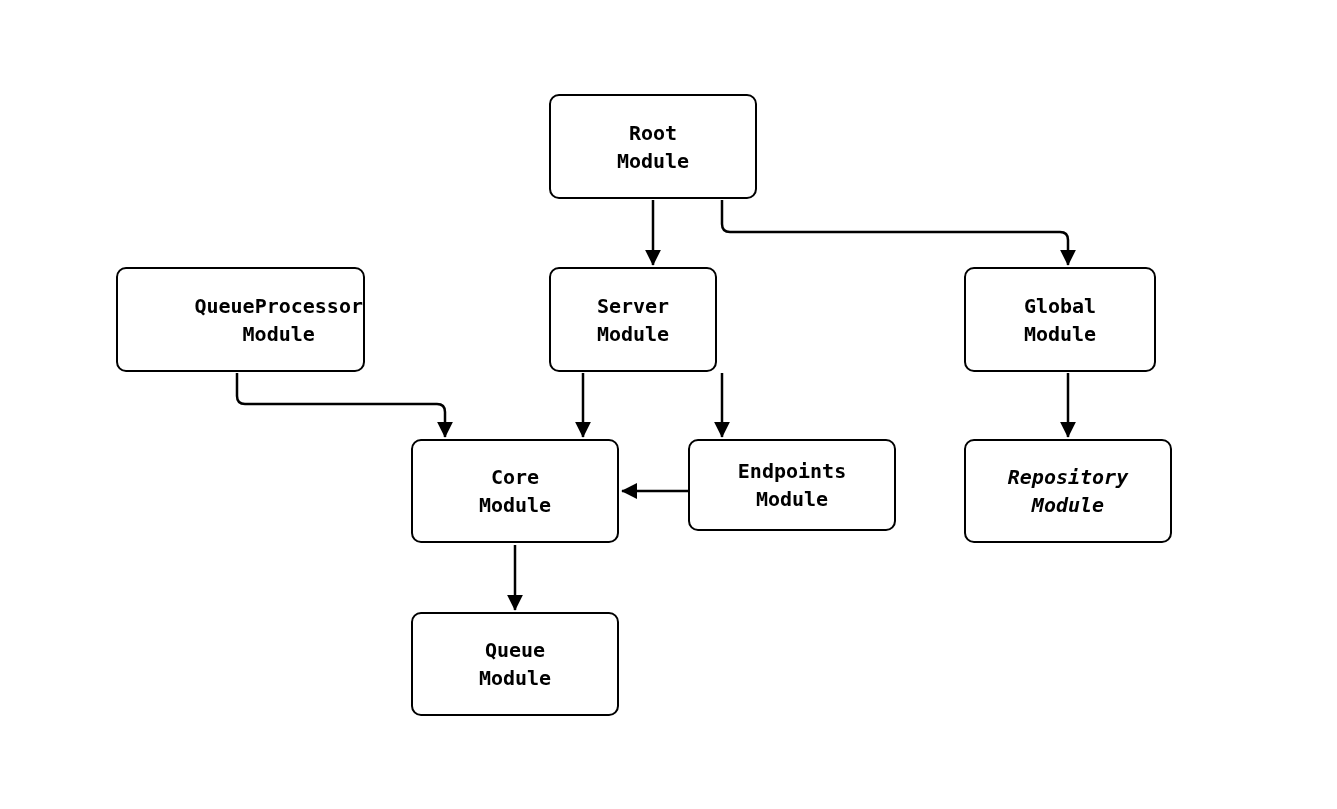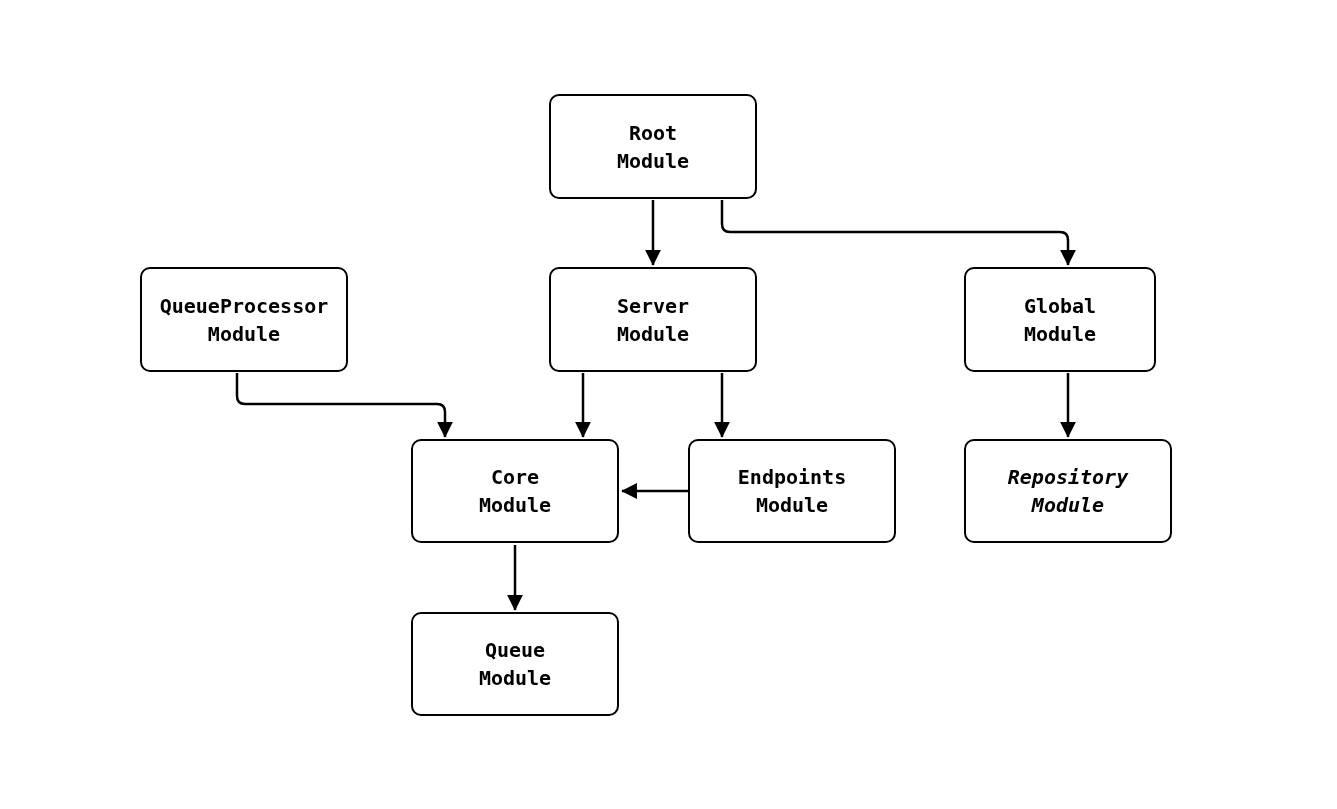--- a/index.html
+++ b/index.html
@@ -73,41 +73,41 @@
     <path class="edge" d="M515,545 V610" marker-end="url(#arrowhead)"></path>
 
     <path class="edge" d="M1068,373 V437" marker-end="url(#arrowhead)"></path>
   </svg>
 
   <div class="node" style="left:549px; top:94px; width:208px; height:105px;">
     <span class="node-label">Root
 Module</span>
   </div>
 
-  <div class="node" style="left:140px; top:267px; width:208px; height:105px;">
+  <div class="node" style="left:116px; top:267px; width:249px; height:105px;justify-content:flex-end;">
     <span class="node-label">QueueProcessor
 Module</span>
   </div>
 
-  <div class="node" style="left:549px; top:267px; width:208px; height:105px;">
+  <div class="node" style="left:549px; top:267px; width:168px; height:105px;">
     <span class="node-label">Server
 Module</span>
   </div>
 
   <div class="node" style="left:964px; top:267px; width:192px; height:105px;">
     <span class="node-label">Global
 Module</span>
   </div>
 
   <div class="node" style="left:411px; top:439px; width:208px; height:104px;">
     <span class="node-label">Core
 Module</span>
   </div>
 
-  <div class="node" style="left:688px; top:439px; width:208px; height:104px;">
+  <div class="node" style="left:688px; top:439px; width:208px; height:92px;">
     <span class="node-label">Endpoints
 Module</span>
   </div>
 
   <div class="node" style="left:964px; top:439px; width:208px; height:104px;font-style:italic;">
     <span class="node-label">Repository
 Module</span>
   </div>
 
   <div class="node" style="left:411px; top:612px; width:208px; height:104px;">

